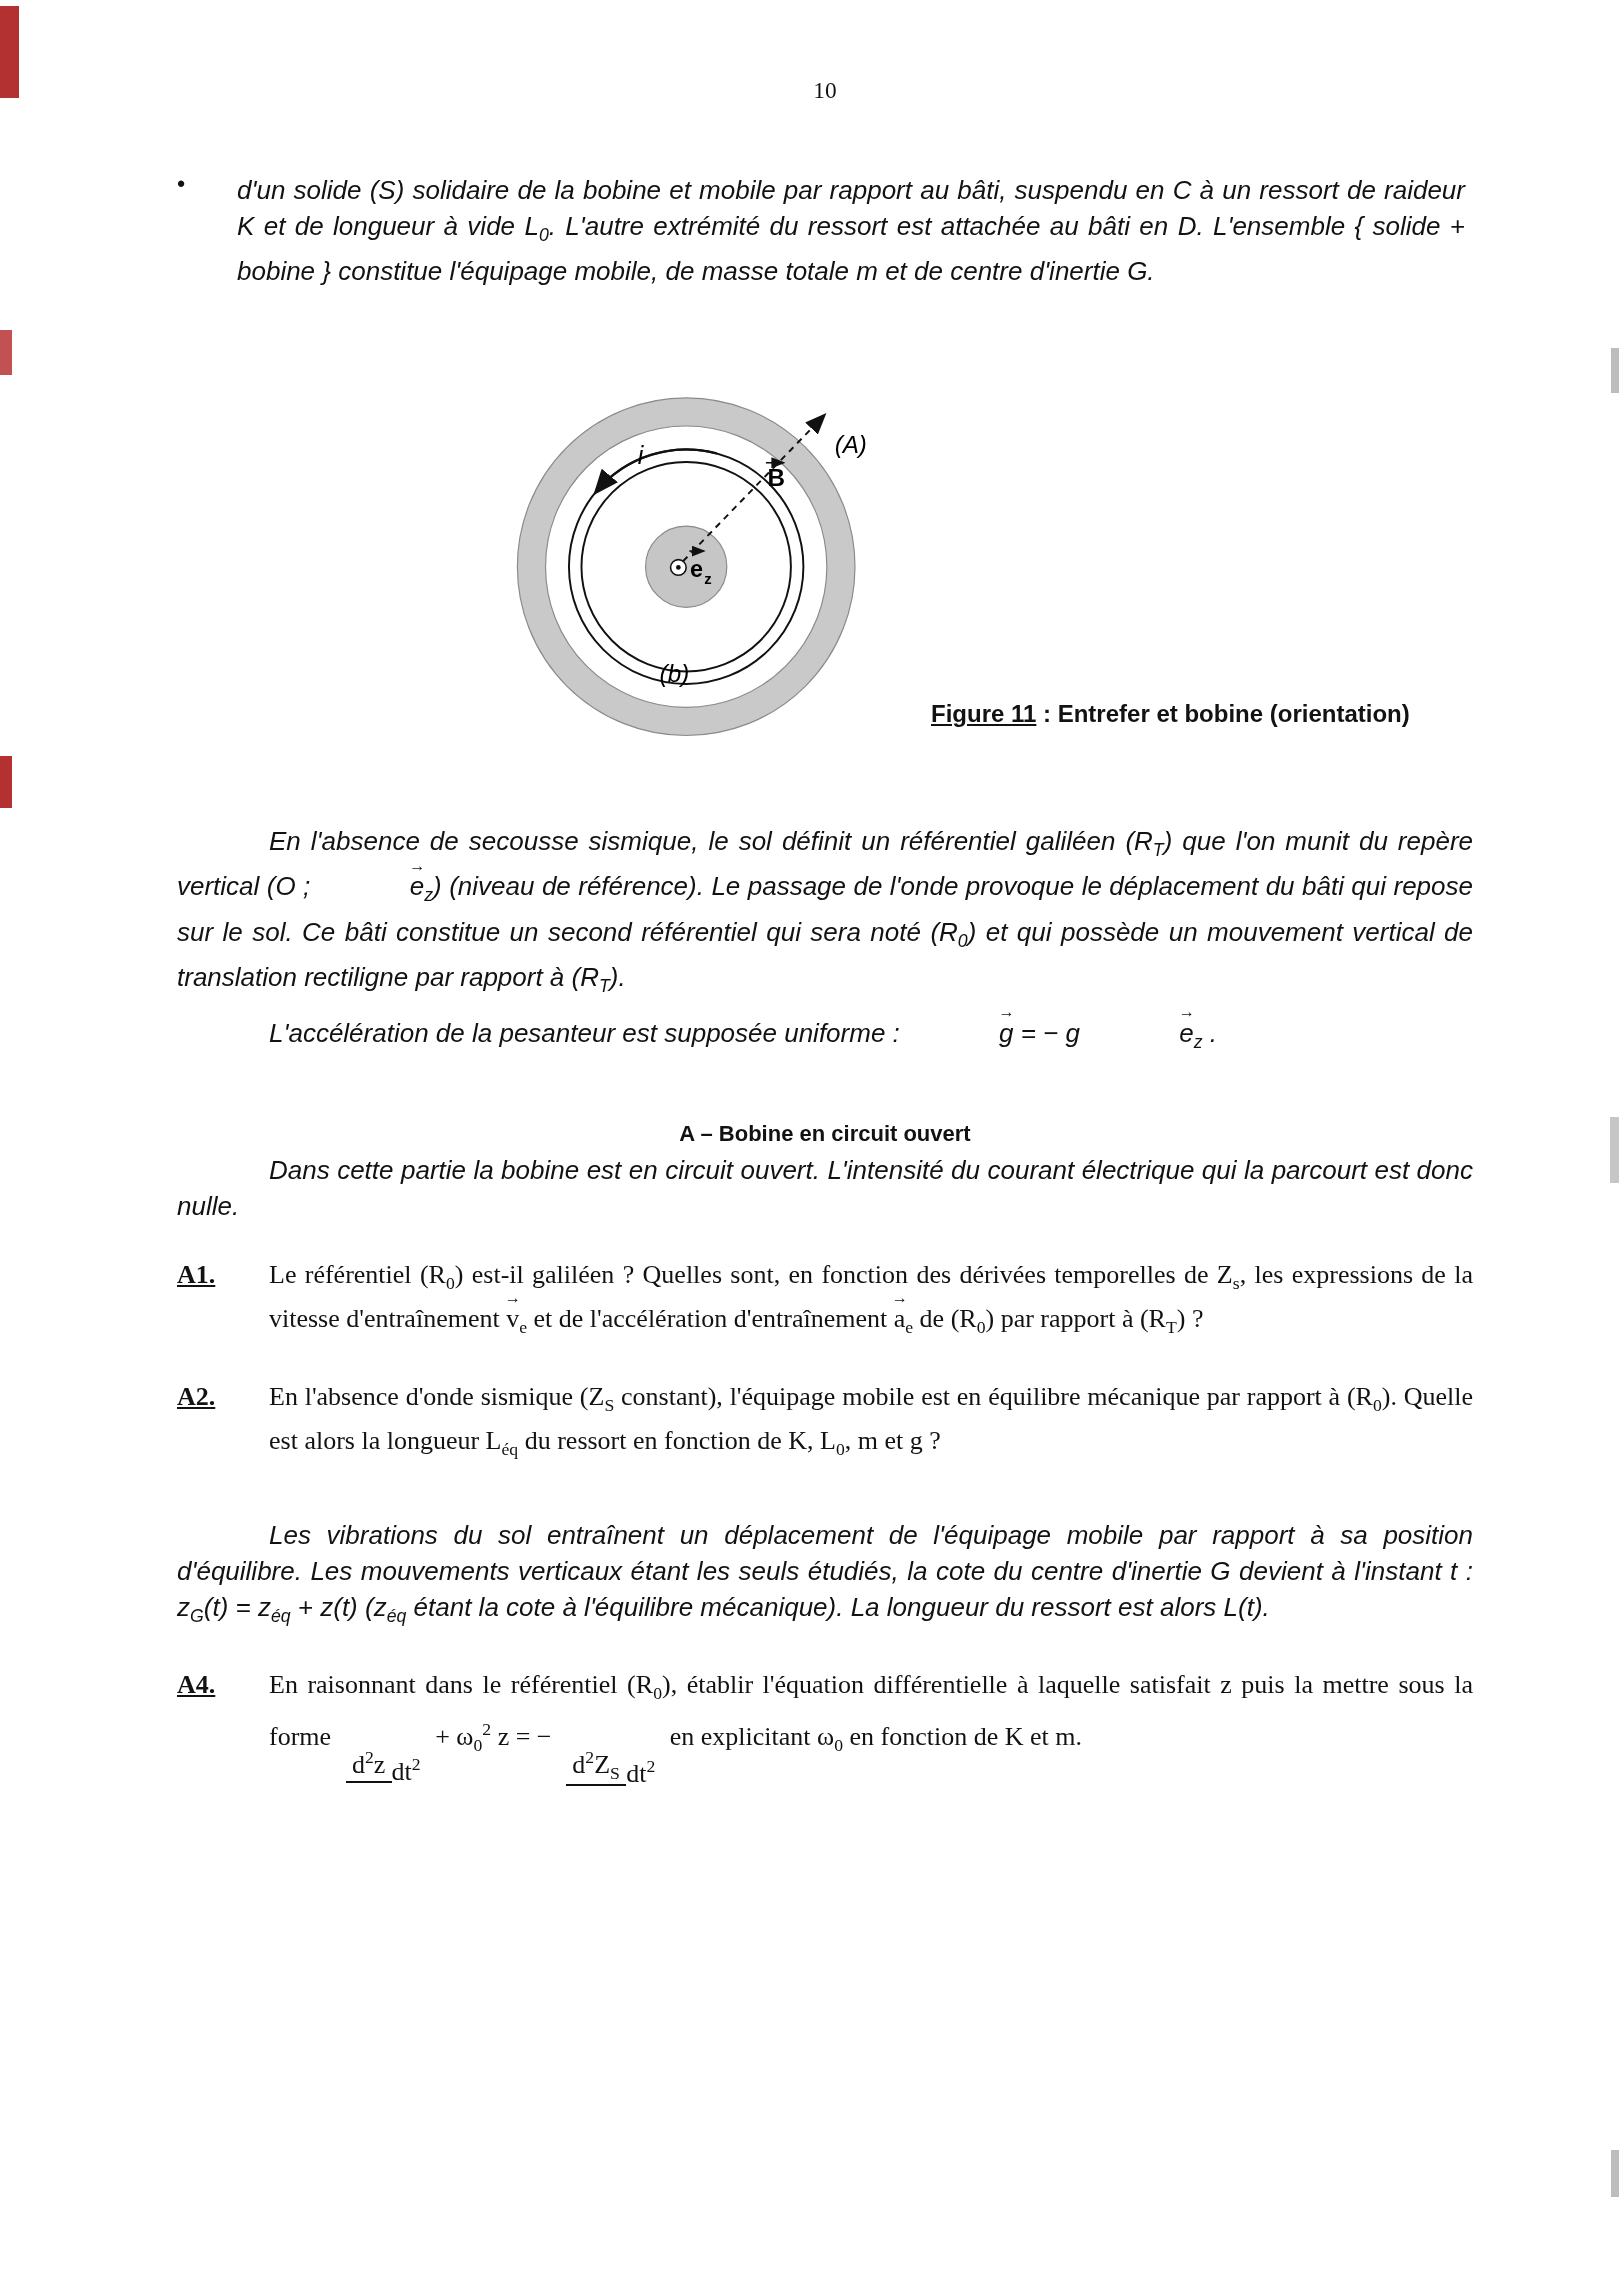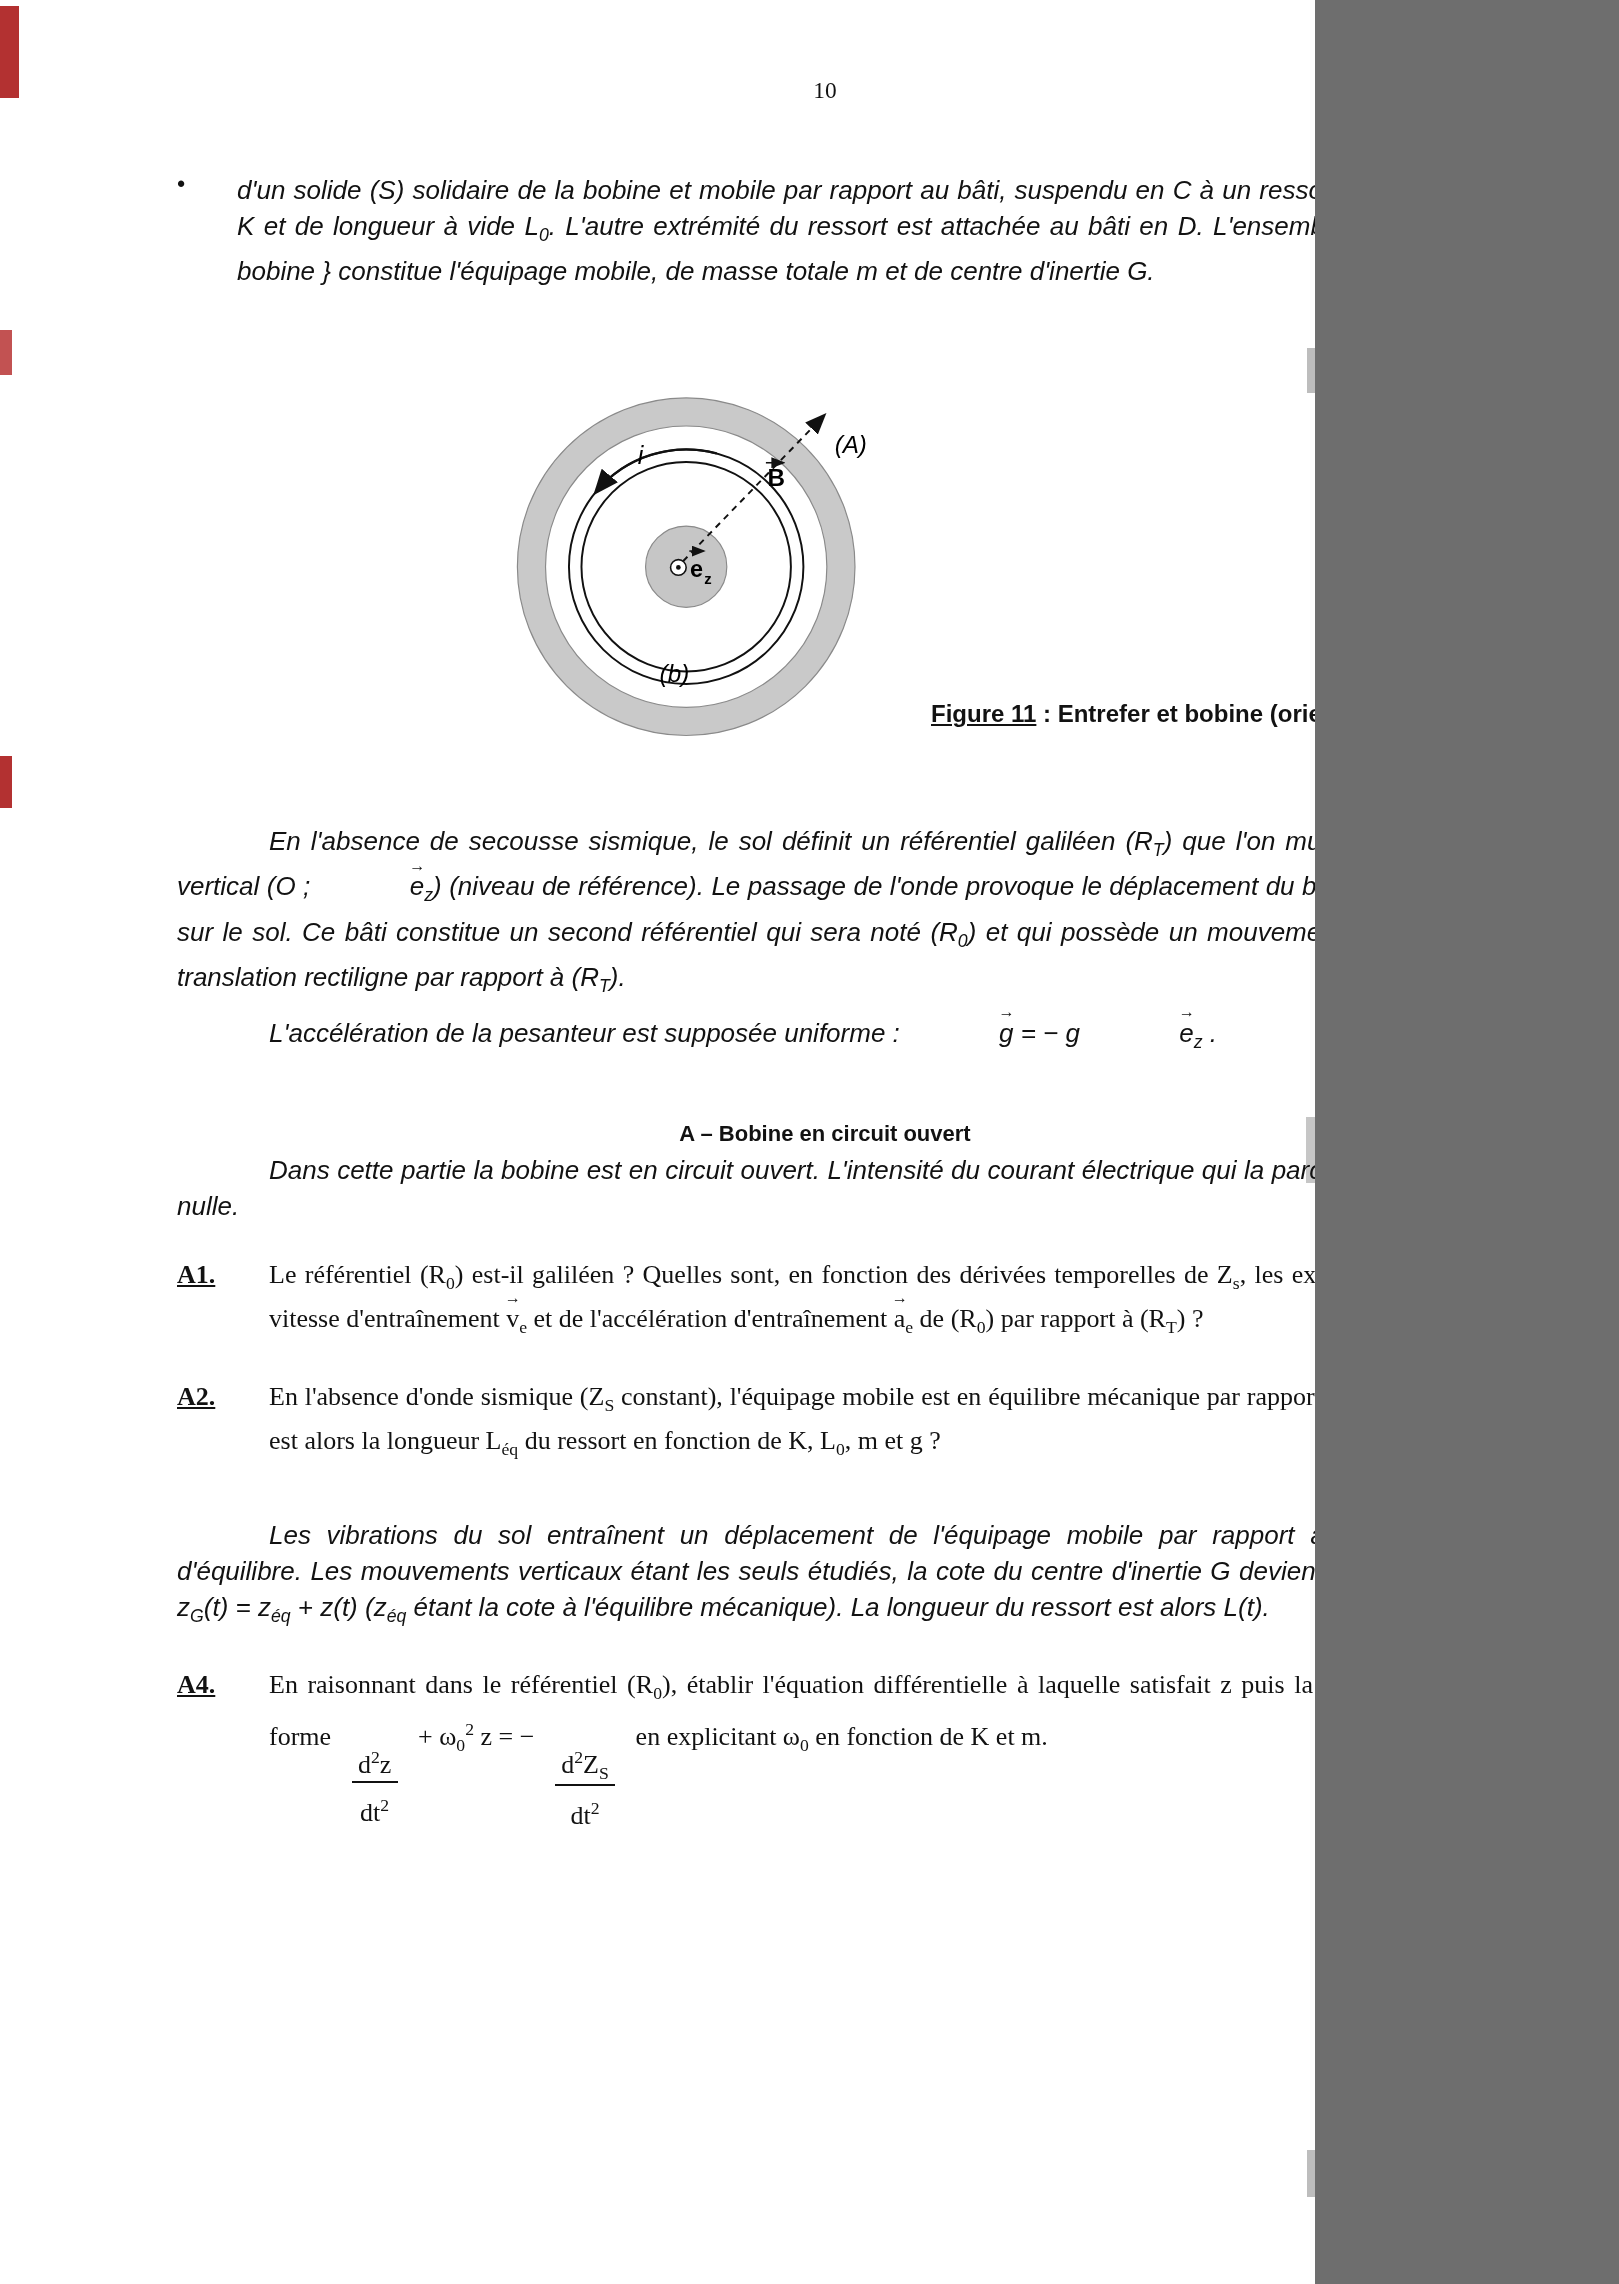--- a/index.html
+++ b/index.html
@@ -1,18 +1,18 @@
 <!DOCTYPE html>
 <html style="font-size:12.5px"><head>
 <meta charset="utf-8">
 <style>
   html,body{margin:0;padding:0;background:#6e6e6e;}
   .page{
     position:relative;
-    width:1315px;height:2284px;
+    width:1619px;height:2284px;
     background:#ffffff;
     font-family:"Liberation Sans",sans-serif;
     color:#121212;
     overflow:hidden;
   }
   .content{
     position:absolute;
     left:177px;top:0;
     width:1296px;
     font-size:26px;line-height:36px;
@@ -54,22 +54,22 @@
   .vec::before{
     content:"\2192";
     position:absolute;left:50%;top:-0.72em;
     transform:translateX(-50%);
     font-size:0.62em;line-height:1;
   }
   sub{font-size:0.68em;}
   sup{font-size:0.68em;}
 
   .frac{
-    display:inline-flex;flex-direction:column;align-items:center;
-    vertical-align:-1.05em;margin:0 14px;line-height:1.15;font-style:normal;
+    display:inline-flex;flex-direction:row;align-items:center;
+    vertical-align:-1.05em;margin:0 8px;line-height:1.15;font-style:normal;
   }
   .frac .num{border-bottom:2px solid #111;padding:0 6.3px 1.6px 6.3px;}
   .frac .den{padding-top:12px;}
 
   .artifact{position:absolute;}
   .art-red1{left:0;top:6.3px;width:19px;height:92px;background:#b33131;}
   .art-red2{left:0;top:330px;width:11.7px;height:45px;background:#c25252;}
   .art-red3{left:0;top:756px;width:11.7px;height:52px;background:#b33131;}
   .art-gray1{right:0;top:348px;width:7.8px;height:45px;background:#bdbdbd;}
   .art-gray2{right:0;top:1117px;width:9.4px;height:66px;background:#c6c6c6;}

